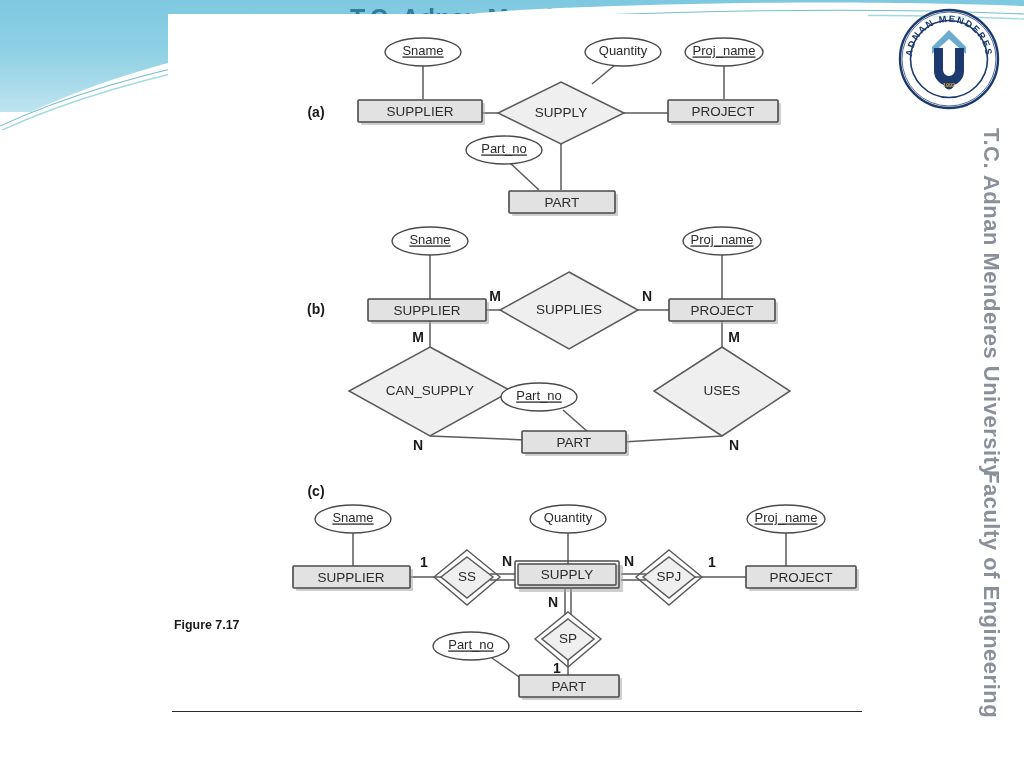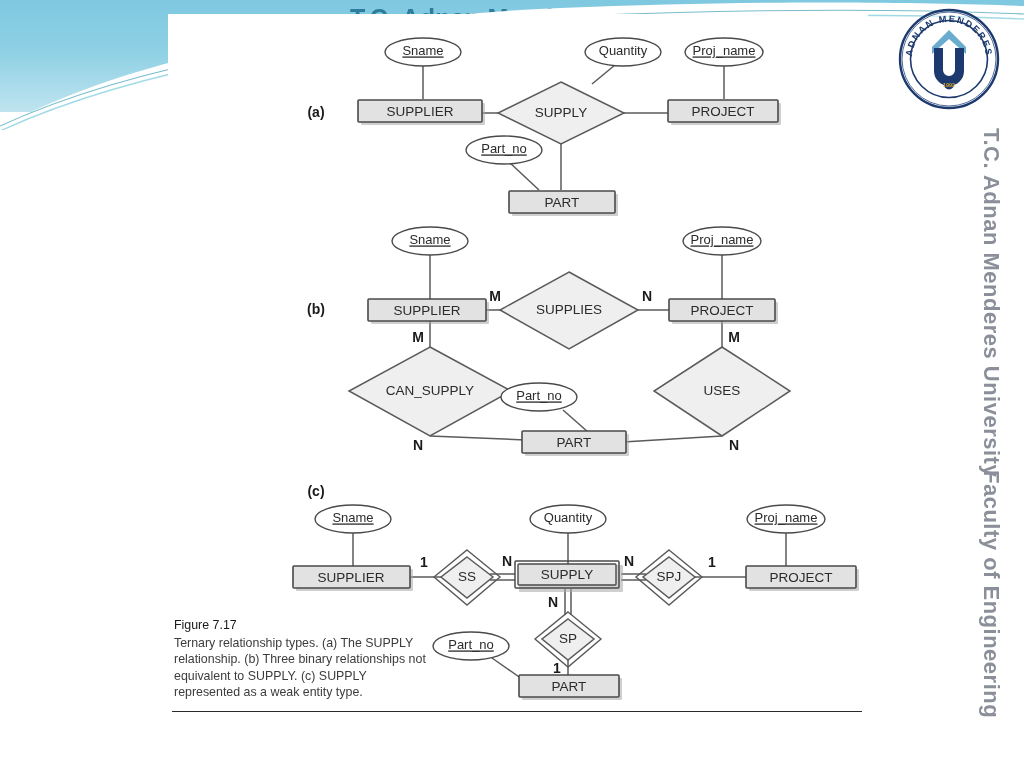--- a/index.html
+++ b/index.html
@@ -113,24 +113,24 @@
   
   #caption {
     position: absolute;
     left: 174px; top: 617px;
     width: 262px;
     font-size: 12.4px;
     line-height: 1.33;
     color: #3c3c3c;
   }
   #caption .cap-title {
-    font-weight: normal;
+    font-weight: bold;
     color: #1a1a1a;
     display: block;
-    margin-bottom: 1px;
+    margin-bottom: 10px;
   }
   #hrule {
     position: absolute;
     left: 172px; top: 711px;
     width: 690px; height: 0;
     border-top: 1.6px solid #2a2a2a;
   }
 </style>
 </head>
 <body>
@@ -396,17 +396,16 @@
         <text class="card" x="461" y="548">N</text>
         <text class="card" x="544" y="549">1</text>
         <text class="card" x="385" y="589">N</text>
         <text class="card" x="389" y="655">1</text>
       </g>
     </svg>
   </div>
 
   <div id="caption">
     <span class="cap-title">Figure 7.17</span>
-    <span>Ternary relationship types. (a) The SUPPLY relationship. (b) Three binary relationships not equivalent to SUPPLY. (c) SUPPLY represented as a weak entity type.</span>
   </div>
 
   <div id="hrule"></div>
 </div>
 
 </body></html>

